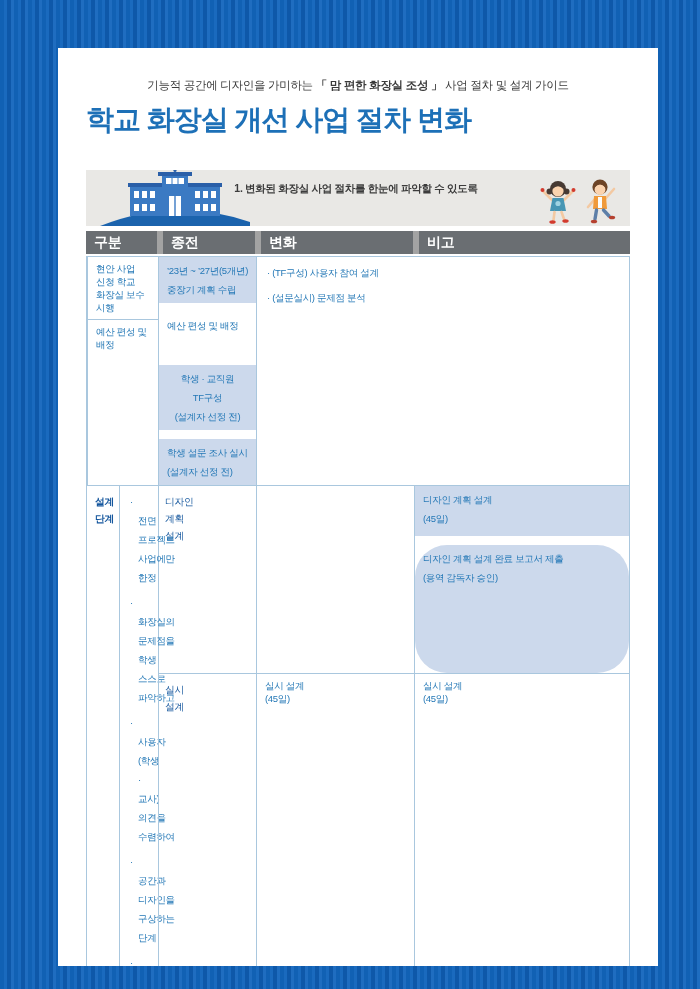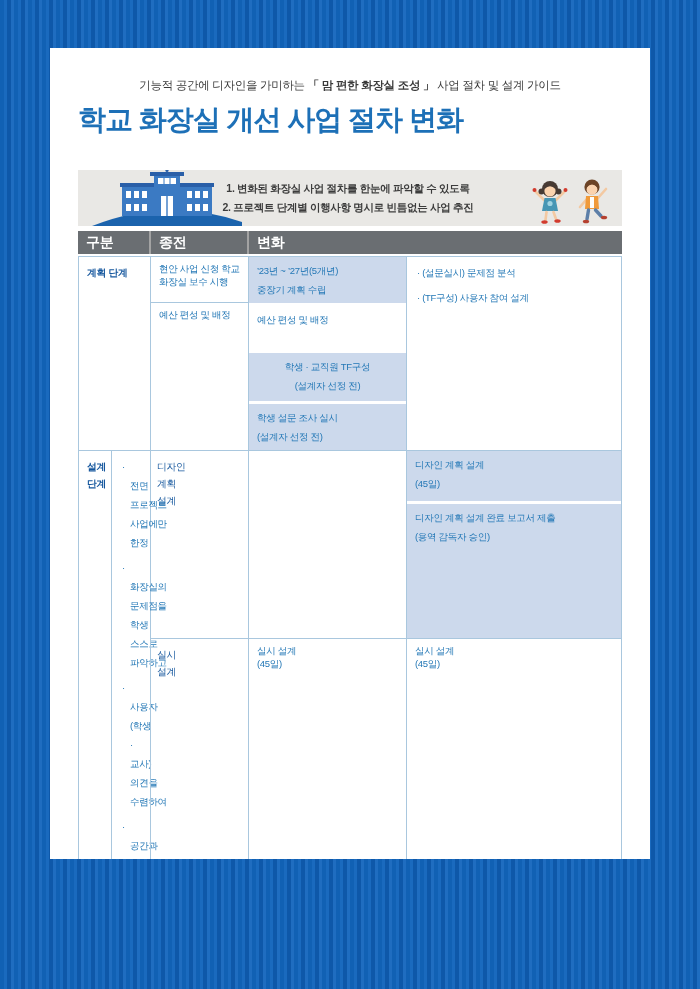--- a/index.html
+++ b/index.html
@@ -17,60 +17,60 @@
   .poster{
     width:700px;height:989px;
     padding:48px 50px;
     background:
       repeating-linear-gradient(90deg,
         #1161b4 0px,#1161b4 4px,
         #1a6abe 4px,#1a6abe 7px,
         #0e58a9 7px,#0e58a9 11px,
         #1f6dc0 11px,#1f6dc0 14px);
   }
-  .card{width:600px;height:811px;background:#fff;padding:30px 28px 0 28px;overflow:hidden;}
+  .card{width:600px;height:918px;background:#fff;padding:30px 28px 0 28px;overflow:hidden;margin-left:8px;}
   .subtitle{font-size:11.5px;color:#3a3a3a;text-align:center;font-weight:500;letter-spacing:-0.3px;}
   .subtitle b{font-weight:700;}
   .main-title{font-size:28px;font-weight:800;color:var(--title-blue);text-align:left;margin-top:8px;letter-spacing:-1px;}
   
   .banner{position:relative;height:56px;margin-top:31px;background:var(--banner-gray);overflow:hidden;}
   .banner-text{position:absolute;left:0;right:4px;top:9px;text-align:center;font-size:10.5px;font-weight:700;color:#3c3c3c;line-height:19px;letter-spacing:-0.3px;}
   .banner svg{position:absolute;bottom:0;}
   .svg-building{left:14px;}
   .svg-kids{right:8px;bottom:3px;}
   
   .thead{display:grid;grid-template-columns:71px 98px 158px 1fr;background:var(--head-gray);height:23px;align-items:center;margin-top:5px;color:#fff;font-size:14px;font-weight:700;letter-spacing:-0.3px;}
   .thead > div{padding-left:8px;height:100%;display:flex;align-items:center;}
-  .thead > div + div{border-left:2px solid #a3a3a3;}
+  .thead > div + div{border-left:6px solid #a3a3a3;}
   .tbody{border:1px solid var(--grid);margin-top:2px;font-size:9.5px;color:var(--text-blue);letter-spacing:-0.3px;word-break:keep-all;}
   .row{display:grid;grid-template-columns:71px 98px 158px 1fr;}
   .row + .row{border-top:1px solid var(--grid);}
   .bl{border-left:1px solid var(--grid);}
   .bt{border-top:1px solid var(--grid);}
   .g-label{font-weight:700;color:var(--label-blue);font-size:9.8px;padding:7px 4px 0 8px;white-space:pre-line;line-height:17px;}
   .tcell{padding:5px 8px;white-space:pre-line;line-height:13px;}
-  .stack{display:flex;flex-direction:column;gap:3px;}
+  .stack{display:flex;flex-direction:column;gap:9px;}
   .stack .hl{background:var(--hl);padding:4px 8px;white-space:pre-line;line-height:19px;}
   .stack .plain{padding:4px 8px;white-space:pre-line;line-height:19px;}
   .notes{padding:6px 6px 0 10px;line-height:19px;}
   .note-item{padding-left:8px;text-indent:-8px;white-space:pre-line;margin-bottom:6px;}
   
   .row-plan{min-height:185px;}
   .row-plan .b1{min-height:46px;border-bottom:1px solid var(--grid);}
   .row-plan .h1{min-height:44px;}
   .row-plan .h2{min-height:44px;}
   .row-plan .h3{min-height:48px;text-align:center;}
   .row-plan .h4{min-height:44px;}
   .row-design{grid-template-columns:32px 39px 98px 158px 1fr;grid-template-rows:187px minmax(45px,auto);}
   .row-design .g-main{grid-row:1/3;}
   .row-design .g-sub{font-weight:400;color:var(--label-blue);font-size:9.8px;padding:7px 2px 0 6px;white-space:pre-line;line-height:17px;}
   .row-design .notes{grid-row:1/3;}
   .row-design .stack1{height:100%;}
   .row-design .stack1 .c1{min-height:50px;}
-  .row-design .stack1 .c2{flex:1;}
+  .row-design .stack1 .c2{flex:1;border-radius:32px;}
 </style>
 </head>
 <body>
 
 <div class="poster">
   <div class="card">
 
     <div class="subtitle"><span>기능적 공간에 디자인을 가미하는 </span><b>「 맘 편한 화장실 조성 」</b><span> 사업 절차 및 설계 가이드</span></div>
     <div class="main-title">학교 화장실 개선 사업 절차 변화</div>
 
@@ -98,21 +98,20 @@
           <rect x="95" y="21" width="5" height="7"></rect>
             <rect x="103" y="21" width="5" height="7"></rect>
             <rect x="111" y="21" width="5" height="7"></rect>
           <rect x="95" y="34" width="5" height="7"></rect>
             <rect x="103" y="34" width="5" height="7"></rect>
             <rect x="111" y="34" width="5" height="7"></rect>
         </g>
       </svg>
       <div class="banner-text">
         <div>1. 변화된 화장실 사업 절차를 한눈에 파악할 수 있도록</div>
-        <div>2. 프로젝트 단계별 이행사항 명시로 빈틈없는 사업 추진</div>
       </div>
       <svg class="svg-kids" width="84" height="48" viewBox="0 0 84 48">
 
         <g stroke-linecap="round">
           <line x1="14" y1="22" x2="5" y2="13" stroke="#f3c9a2" stroke-width="2.6"></line>
           <line x1="26" y1="22" x2="35" y2="13" stroke="#f3c9a2" stroke-width="2.6"></line>
           <circle cx="4.5" cy="12" r="2" fill="#d23b2e"></circle>
           <circle cx="35.5" cy="12" r="2" fill="#d23b2e"></circle>
           <circle cx="20" cy="11" r="8" fill="#473a33"></circle>
           <circle cx="11.5" cy="13.5" r="3" fill="#473a33"></circle>
@@ -140,43 +139,43 @@
           <ellipse cx="56" cy="43.5" rx="3.2" ry="1.8" fill="#b5402f"></ellipse>
           <ellipse cx="74" cy="39.5" rx="3.2" ry="1.8" fill="#b5402f"></ellipse>
         </g>
       </svg>
     </div>
 
     <div class="thead">
       <div>구분</div>
       <div>종전</div>
       <div>변화</div>
+      <div>비고</div>
     </div>
 
     <div class="tbody">
 
       <div class="row row-plan">
-        <div class="g-label">계획 단계</div>
         <div class="bl">
           <div class="tcell b1">현안 사업 신청 학교
 화장실 보수 시행</div>
           <div class="tcell">예산 편성 및 배정</div>
         </div>
         <div class="bl stack">
           <div class="hl h1">’23년 ~ ’27년(5개년)
 중장기 계획 수립</div>
           <div class="plain h2">예산 편성 및 배정</div>
           <div class="hl h3">학생 · 교직원 TF구성
 (설계자 선정 전)</div>
           <div class="hl h4">학생 설문 조사 실시
 (설계자 선정 전)</div>
         </div>
         <div class="bl notes">
+          <div class="note-item">· (TF구성) 사용자 참여 설계</div>
           <div class="note-item">· (설문실시) 문제점 분석</div>
-          <div class="note-item">· (TF구성) 사용자 참여 설계</div>
         </div>
       </div>
 
       <div class="row row-design">
         <div class="g-label g-main">설계
 단계</div>
         <div class="g-sub bl">디자인
 계획
 설계</div>
         <div class="bl"></div>

